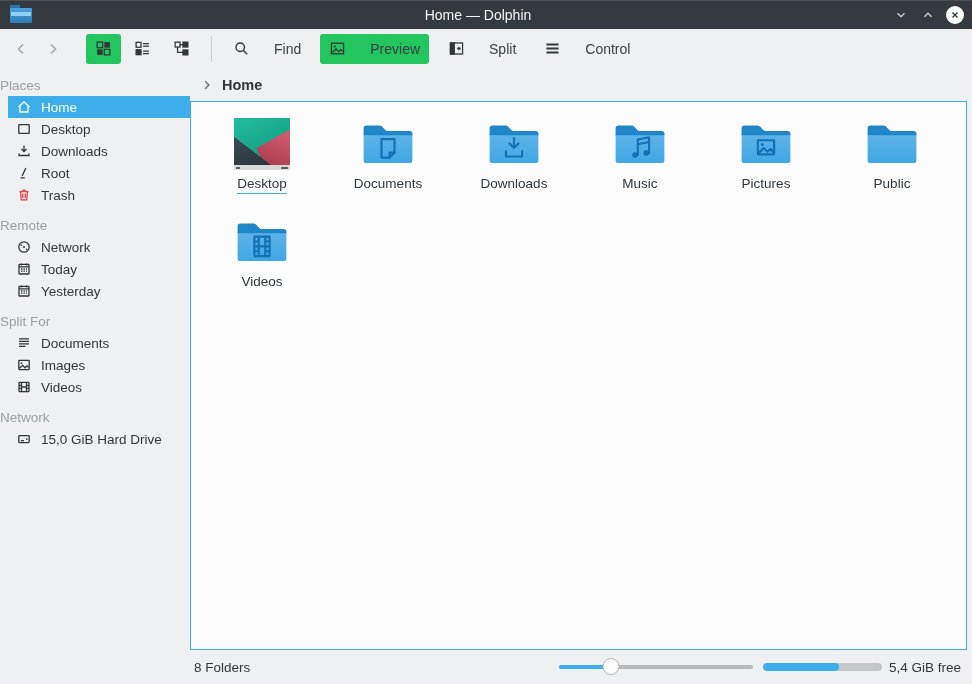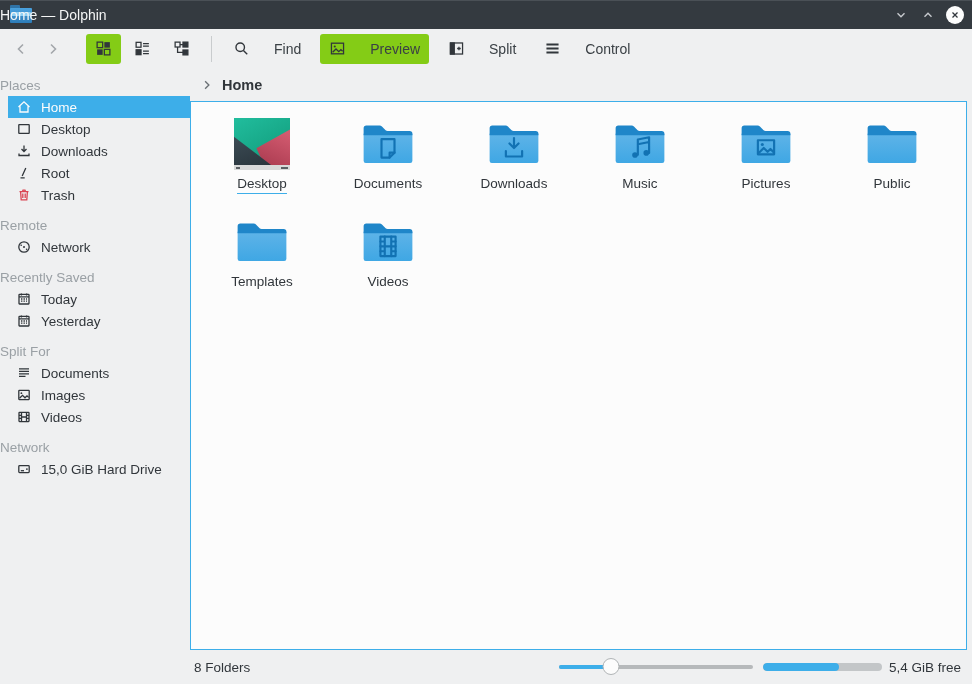--- a/index.html
+++ b/index.html
@@ -12,32 +12,32 @@
   .window{width:972px;height:684px;display:flex;flex-direction:column}
 
   
   .titlebar{height:28px;background:#343a40;border-top:1px solid #4a5056;
     display:flex;align-items:center;position:relative;flex:0 0 auto}
   .app-icon{position:absolute;left:10px;top:4px;width:22px;height:18px}
   .app-icon .tab{position:absolute;left:0;top:0;width:10px;height:5px;background:#2f73a7;border-radius:1px 1px 0 0}
   .app-icon .body{position:absolute;left:0;top:3px;width:22px;height:15px;border-radius:1px;
     background:linear-gradient(#4aa2df,#2d7cb8)}
   .app-icon .stripe{position:absolute;left:1px;top:7px;width:20px;height:4px;background:#8fd0f5;border-radius:1px}
-  .title{position:absolute;left:0;right:16px;text-align:left;color:#f4f5f5;font-size:14px}
+  .title{position:absolute;left:0;right:16px;text-align:center;color:#f4f5f5;font-size:14px}
   .win-controls{position:absolute;right:8px;top:0;height:28px;display:flex;align-items:center;gap:9px}
   .win-btn{width:18px;height:18px;display:flex;align-items:center;justify-content:center;color:#c7cace}
   .close-btn{width:18px;height:18px;border-radius:50%;background:#fcfcfc;color:#31363b;
     display:flex;align-items:center;justify-content:center}
 
   
   .toolbar{height:39px;display:flex;align-items:center;padding:0 6px;gap:2px;flex:0 0 auto;color:#41464b}
   .nav-arrow{width:30px;height:30px;display:flex;align-items:center;justify-content:center;color:#a3a7ab}
   .tb-group{display:flex;align-items:center;gap:4px;margin-left:16px}
   .tb-btn{display:flex;align-items:center;gap:24px;padding:0 9px;height:30px;border-radius:3px;color:#3a4045}
-  .tb-btn.pressed{background:#84cc16}
+  .tb-btn.pressed{background:#22c55e}
   .tb-sep{width:1px;height:26px;background:#c9ccce;margin:0 10px}
   .tb-label{font-size:14px}
 
   
   .content{flex:1;display:flex;min-height:0}
   .sidebar{width:190px;flex:0 0 auto;padding-top:6px;overflow:hidden}
   .side-header{color:#9aa0a5;font-size:13.5px;height:22px;display:flex;align-items:center;
     padding-left:0;margin-top:8px}
   .side-header:first-child{margin-top:0}
   .side-item{height:22px;display:flex;align-items:center;gap:9px;margin-left:8px;
@@ -245,21 +245,20 @@
           <span class="ic">
             <svg width="16" height="16" viewBox="0 0 16 16" fill="none" stroke="currentColor" stroke-width="1.3">
               <circle cx="8" cy="8" r="5.2"></circle>
               <circle cx="8" cy="8" r="1" fill="currentColor" stroke="none"></circle>
               <circle cx="5.2" cy="6.2" r=".8" fill="currentColor" stroke="none"></circle>
               <circle cx="10.6" cy="10.2" r=".8" fill="currentColor" stroke="none"></circle>
             </svg>
           </span>
           <span>Network</span>
         </div>
-        <div class="side-header">Recently Saved</div>
         <div class="side-item">
           <span class="ic">
             <svg width="16" height="16" viewBox="0 0 16 16" fill="none" stroke="currentColor" stroke-width="1.3">
               <rect x="3" y="3.4" width="10" height="9.6" rx="0.5"></rect>
               <path d="M3 5.9h10M5.4 2.4v2M10.6 2.4v2"></path>
               <path d="M5 8h6M5 10.2h6" stroke-dasharray="1.4 1.1"></path>
             </svg>
           </span>
           <span>Today</span>
         </div>
@@ -384,30 +383,20 @@
             </div>
             <div class="cell">
               <div class="icon-zone">
                 <svg width="52" height="44" viewBox="0 0 48 40">
     <rect x="1.5" y="9" width="45" height="28.5" rx="2" fill="url(#fgrad)"></rect>
     <path d="M1.5 12V5.5A2.5 2.5 0 0 1 4 3h12.2c.9 0 1.6.3 2.2.9l3.4 3.4c.5.5 1.1.7 1.8.7H44a2.5 2.5 0 0 1 2.5 2.5V12z" fill="#1f86c9"></path>
 
   </svg>
               </div>
               <div class="lbl">Public</div>
-            </div>
-            <div class="cell">
-              <div class="icon-zone">
-                <svg width="52" height="44" viewBox="0 0 48 40">
-    <rect x="1.5" y="9" width="45" height="28.5" rx="2" fill="url(#fgrad)"></rect>
-    <path d="M1.5 12V5.5A2.5 2.5 0 0 1 4 3h12.2c.9 0 1.6.3 2.2.9l3.4 3.4c.5.5 1.1.7 1.8.7H44a2.5 2.5 0 0 1 2.5 2.5V12z" fill="#1f86c9"></path>
-
-  </svg>
-              </div>
-              <div class="lbl">Templates</div>
             </div>
             <div class="cell">
               <div class="icon-zone">
                 <svg width="52" height="44" viewBox="0 0 48 40">
     <rect x="1.5" y="9" width="45" height="28.5" rx="2" fill="url(#fgrad)"></rect>
     <path d="M1.5 12V5.5A2.5 2.5 0 0 1 4 3h12.2c.9 0 1.6.3 2.2.9l3.4 3.4c.5.5 1.1.7 1.8.7H44a2.5 2.5 0 0 1 2.5 2.5V12z" fill="#1f86c9"></path>
     <rect x="17" y="15" width="14" height="18" fill="none" stroke="#1272b3" stroke-width="2" stroke-linejoin="round" stroke-linecap="round"></rect>
                   <path d="M21 15v18M27 15v18M17 19.5h4M17 24h4M17 28.5h4M27 19.5h4M27 24h4M27 28.5h4M21 24h6" fill="none" stroke="#1272b3" stroke-width="2" stroke-linejoin="round" stroke-linecap="round"></path>
   </svg>
               </div>

